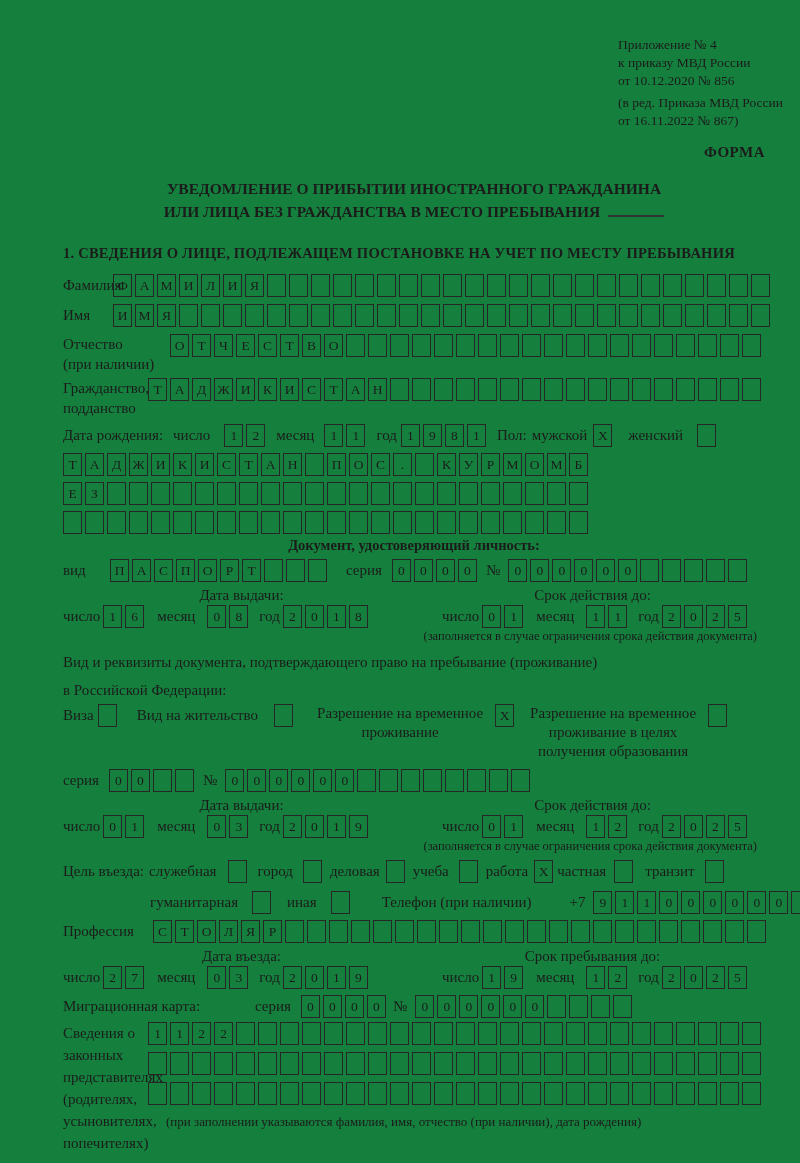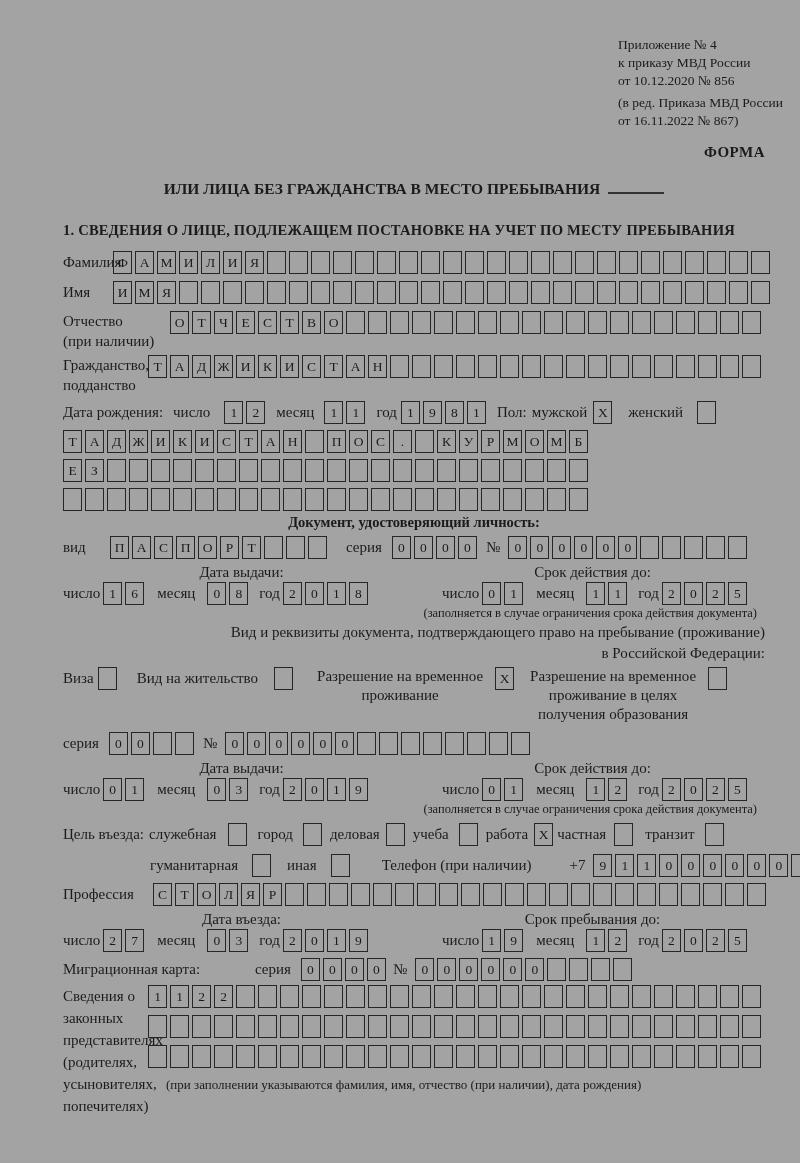--- a/index.html
+++ b/index.html
@@ -1,19 +1,19 @@
 <!DOCTYPE html>
 <html lang="ru"><head>
 <meta charset="utf-8">
 <style>
   * { box-sizing: border-box; margin: 0; padding: 0; }
   html,body { background:#888; }
   .page {
     width: 800px; height: 1163px;
-    background: #a3a3a3;
+    background: #15803d;
     color: #1b1b1b;
     font-family: "Liberation Serif", "DejaVu Serif", serif;
     padding: 36px 35px 0 63px;
     position: relative;
     overflow: hidden;
   }
   .nowrap { white-space: nowrap; }
 
   
   .appendix { margin-left: 555px; font-size: 13.5px; line-height: 18px; white-space: nowrap; }
@@ -55,21 +55,21 @@
   .doc-heading { text-align: center; font-weight: bold; font-size: 14.5px; line-height: 19px; margin-top: 2px; }
 
   .dateband { display: flex; margin-top: 4px; }
   .dcol { }
   .dcol-l { width: 357px; }
   .dcol-r { flex: 1; }
   .dhead { text-align: center; font-size: 15px; line-height: 19px; }
   .drow { display: flex; align-items: flex-start; }
   .note-right { text-align: right; font-size: 12.5px; line-height: 16px; padding-right: 8px; }
 
-  .intro { font-size: 15px; line-height: 19px; margin-top: 2px; text-align: right; }
+  .intro { font-size: 15px; line-height: 19px; margin-top: 9px; }
 
   .opt-multi { text-align: center; font-size: 15px; line-height: 19px; flex: none; }
   .opt-multi span { display: block; }
 
   .reps-note { font-size: 13px; line-height: 17px; margin-top: 8px; margin-left: 18px; }
 </style>
 </head>
 <body>
 
 <div class="page">
@@ -78,20 +78,21 @@
     <div>Приложение № 4</div>
     <div>к приказу МВД России</div>
     <div>от 10.12.2020 № 856</div>
     <div class="ed">(в ред. Приказа МВД России</div>
     <div>от 16.11.2022 № 867)</div>
   </div>
 
   <div class="forma">ФОРМА</div>
 
   <div class="title">
+    <div>УВЕДОМЛЕНИЕ О ПРИБЫТИИ ИНОСТРАННОГО ГРАЖДАНИНА</div>
     <div><span>ИЛИ ЛИЦА БЕЗ ГРАЖДАНСТВА В МЕСТО ПРЕБЫВАНИЯ</span><span class="title-underline"></span></div>
   </div>
 
   <div class="sec-heading">1. СВЕДЕНИЯ О ЛИЦЕ, ПОДЛЕЖАЩЕМ ПОСТАНОВКЕ НА УЧЕТ ПО МЕСТУ ПРЕБЫВАНИЯ</div>
 
   <div class="frow mt12">
     <span class="lbl w-name" style="line-height:23px">Фамилия</span>
     <div class="cells">
         <div class="cell">Ф</div>
         <div class="cell">А</div>

